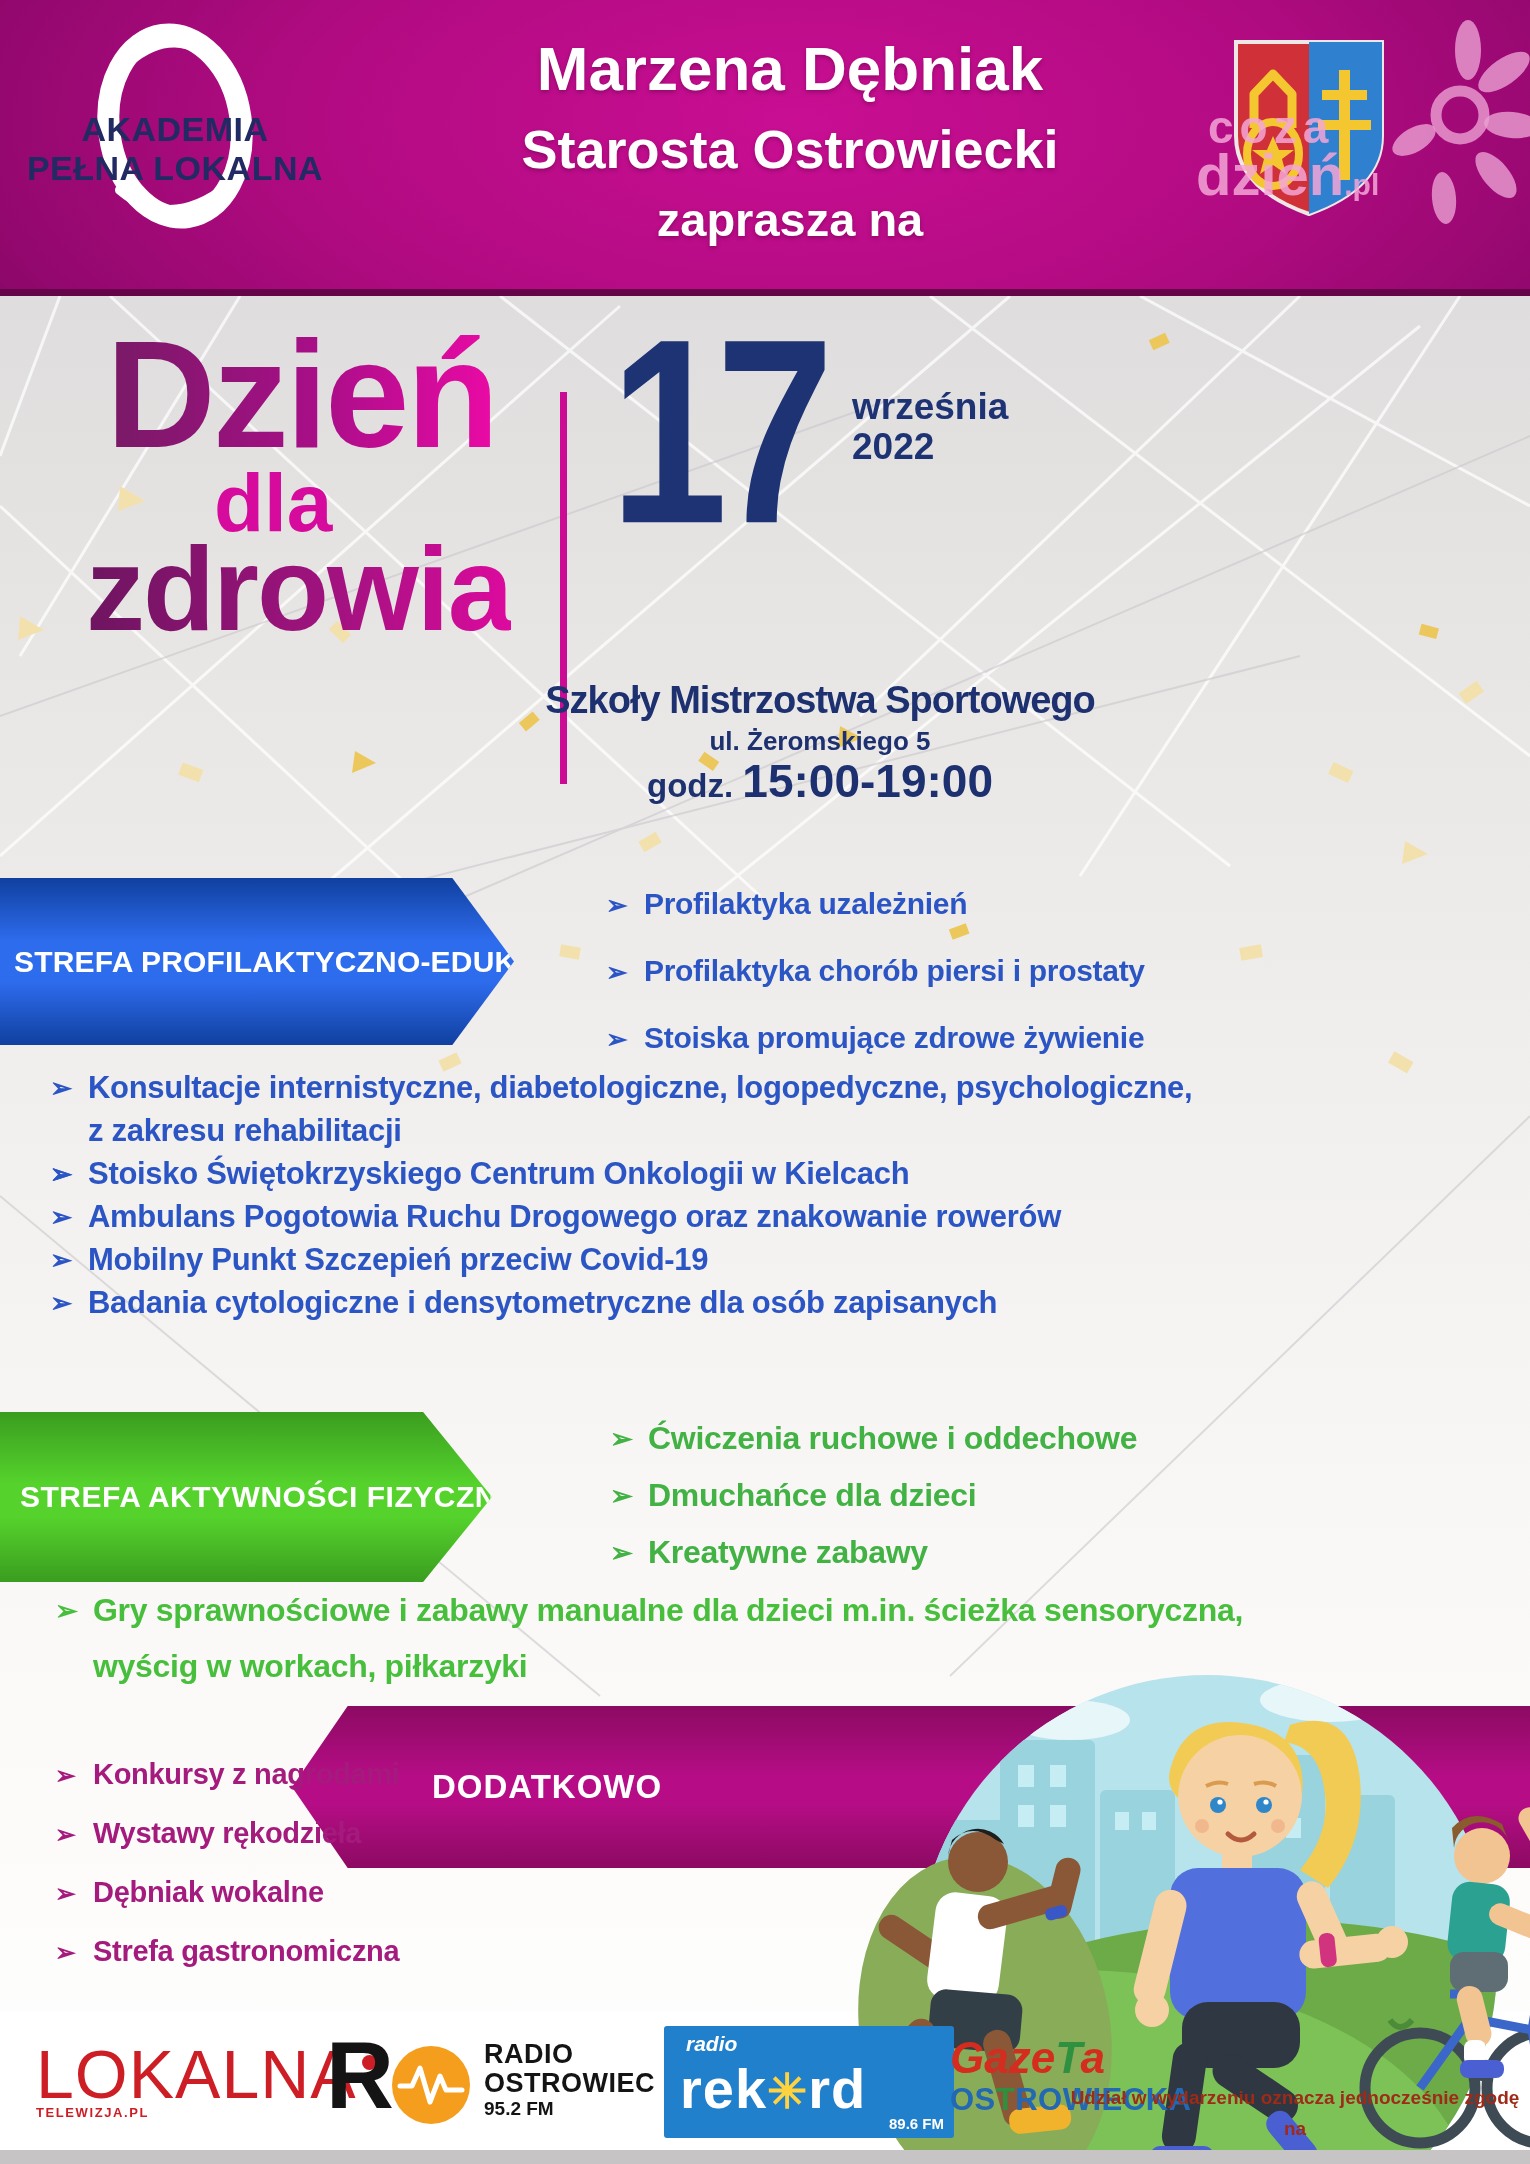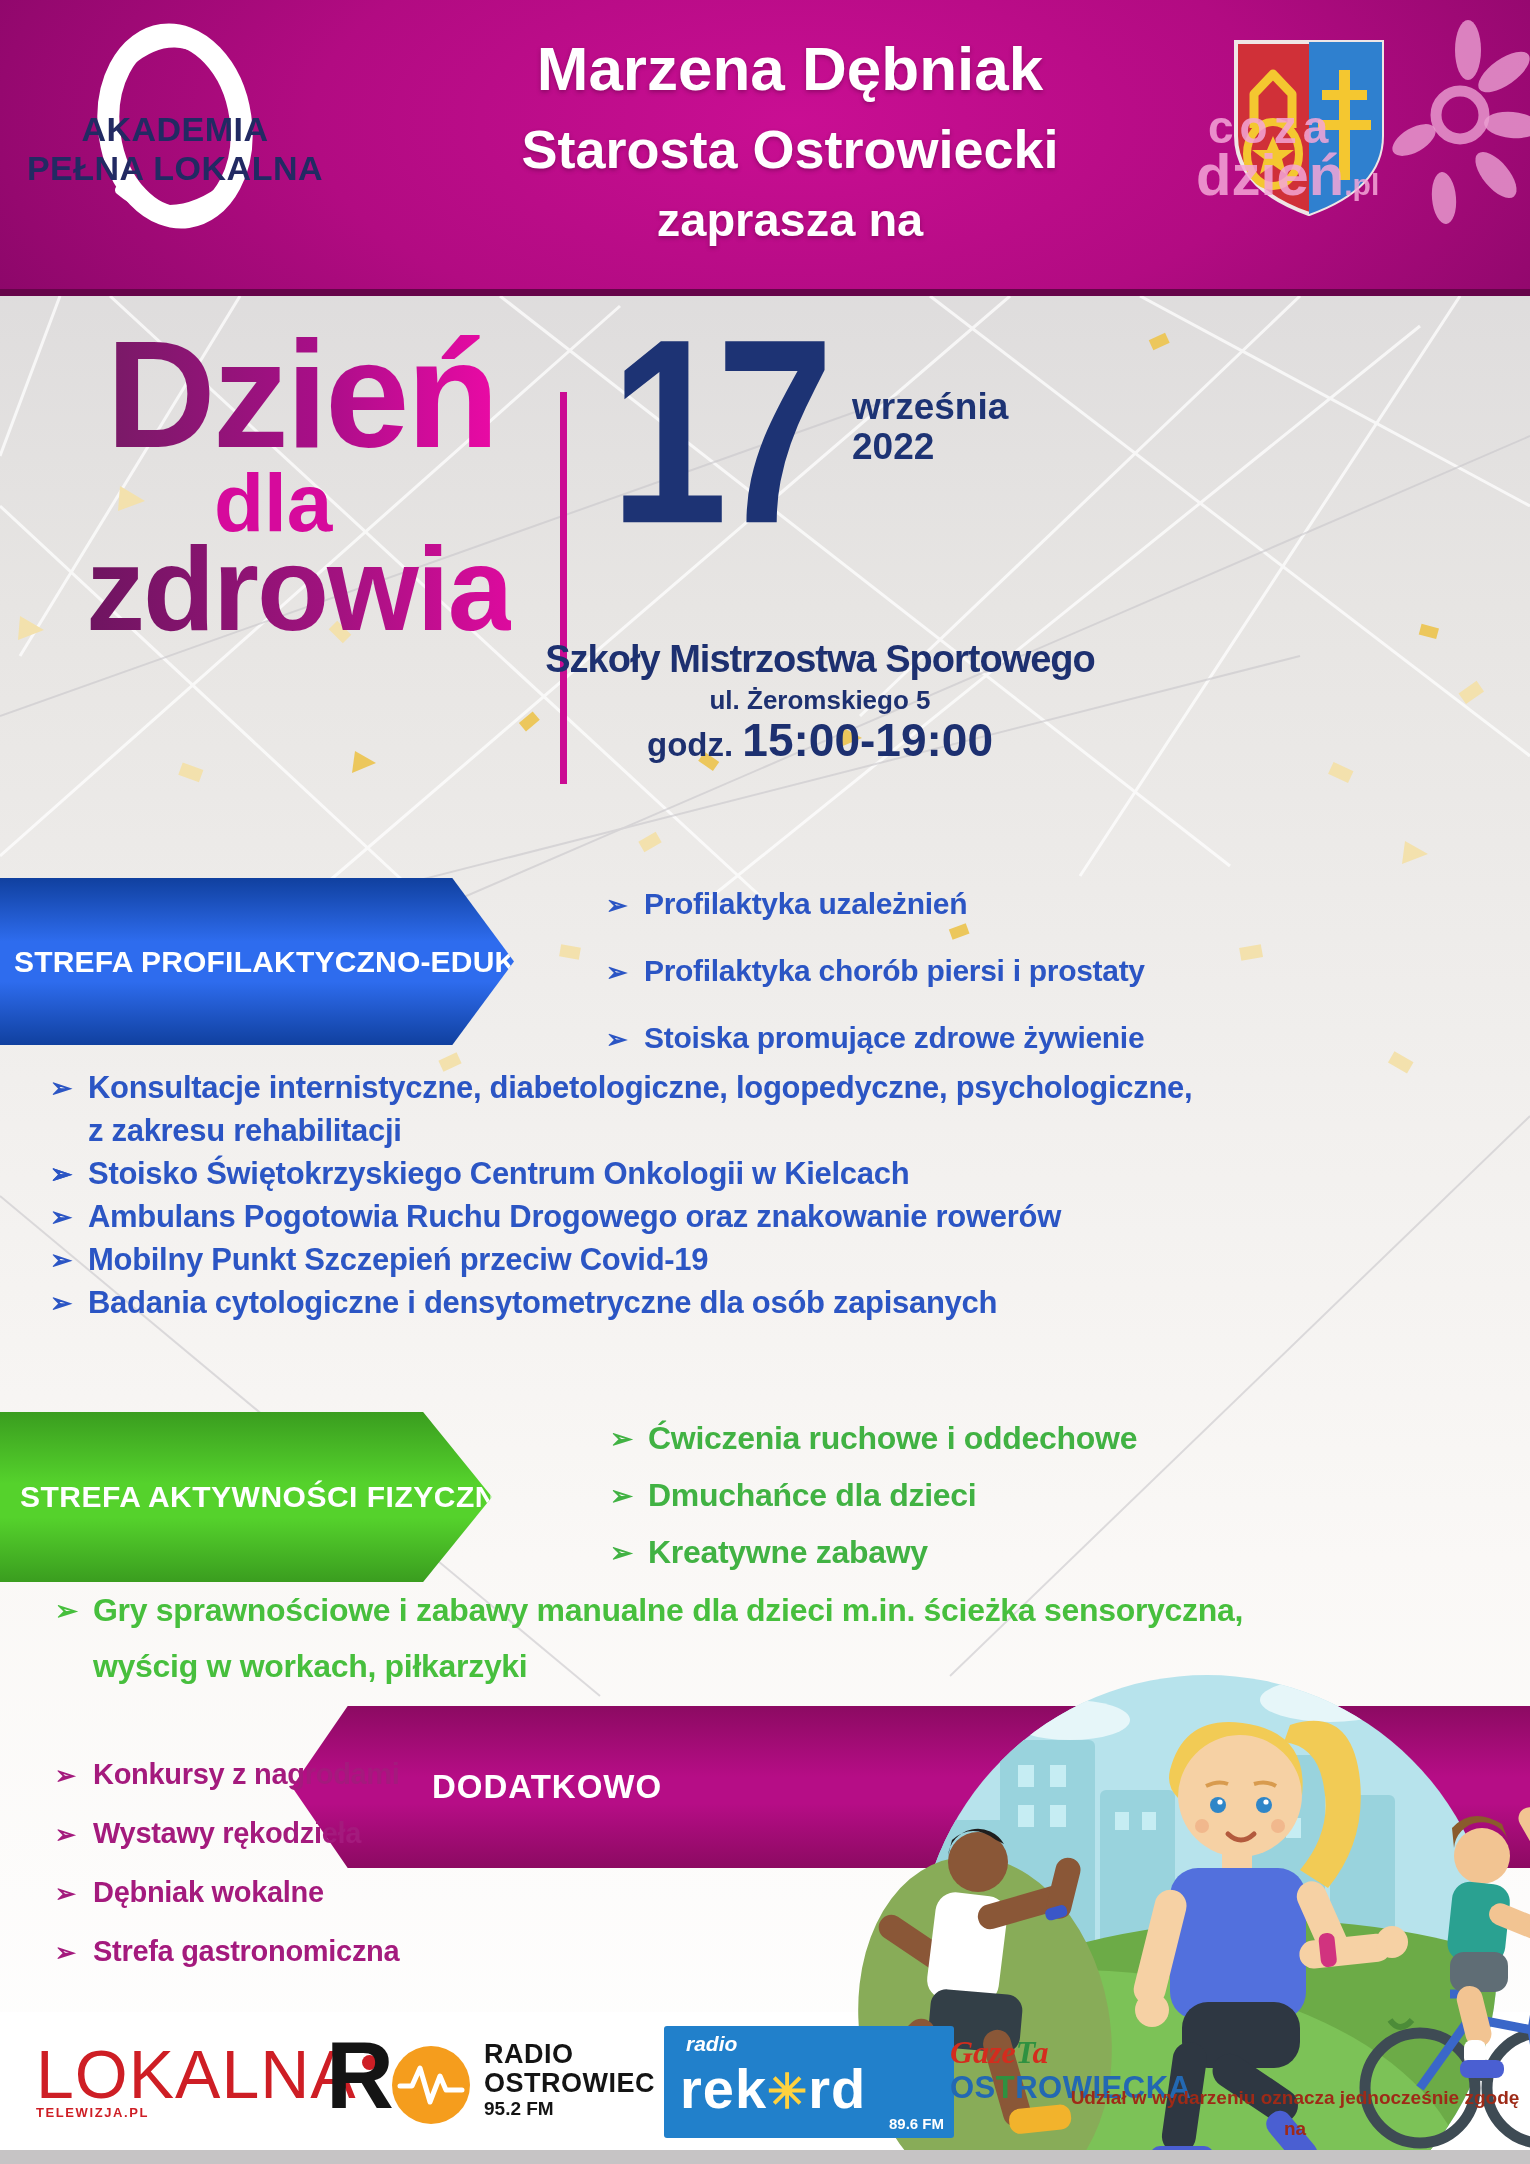--- a/index.html
+++ b/index.html
@@ -45,21 +45,21 @@
   }
   .vline { left:560px; top:392px; width:7px; height:392px; background:#cb0b93; z-index:1; }
 
   .day { left:610px; top:300px; font-size:258px; font-weight:bold; color:#1d3374;
     letter-spacing:-14px; line-height:1; transform:scale(.82,1.02); transform-origin:left top; z-index:2; }
   .mon  { left:852px; top:386px; font-size:37px; font-weight:bold; color:#1d3374; z-index:2; }
   .year { left:852px; top:426px; font-size:37px; font-weight:bold; color:#1d3374; z-index:2; }
 
   .venue { left:540px; top:634px; width:560px; text-align:center; color:#1d3070; font-weight:bold; z-index:2; }
   .venue .v1 { font-size:45px; line-height:54px; }
-  .venue .v2 { font-size:38px; line-height:50px; letter-spacing:-1px; white-space:nowrap; }
+  .venue .v2 { font-size:38px; line-height:50px; letter-spacing:-1px; white-space:nowrap;margin-top:41px; }
   .venue .v3 { font-size:26px; line-height:32px; }
   .venue .v4 { font-size:33px; line-height:48px; }
   .venue .v4 .big { font-size:46px; }
 
   
   .ban { display:flex; align-items:center; color:#ffffff; font-weight:bold; z-index:2; }
   .ban span { white-space:nowrap; }
   .ban-blue { left:0; top:878px; width:514px; height:167px;
     background:linear-gradient(180deg,#10409f 0%,#2e6cee 38%,#2e6cee 62%,#10409f 100%);
     clip-path:polygon(0 0, 88% 0, 100% 50%, 88% 100%, 0 100%); }
@@ -106,21 +106,21 @@
   .rlogo-circle { left:392px; top:2046px; width:78px; height:78px; border-radius:50%; background:#f59d1d; }
   .rlogo-txt { left:484px; top:2040px; color:#141414; font-weight:bold; }
   .rlogo-txt .r1, .rlogo-txt .r2 { font-size:27px; line-height:29px; letter-spacing:.5px; }
   .rlogo-txt .r3 { font-size:19px; line-height:22px; }
   .rekord { left:664px; top:2026px; width:290px; height:112px; background:#2180cb; border-radius:3px; color:#fff; }
   .rk-radio { position:absolute; left:22px; top:6px; font-size:21px; font-weight:bold; font-style:italic; }
   .rk-main { position:absolute; left:16px; top:30px; font-size:56px; font-weight:bold; letter-spacing:1px; }
   .rk-sun { color:#ffd23f; font-size:48px; }
   .rk-freq { position:absolute; right:10px; bottom:6px; font-size:15px; font-weight:bold; }
   .gazeta { left:950px; top:2036px; line-height:1; }
-  .gz1 { font-size:32px; font-weight:bold; font-style:italic; color:#d42c1e;font-family:Liberation Serif, serif; }
+  .gz1 { font-size:44px; font-weight:bold; font-style:italic; color:#d42c1e; }
   .gz1 .gT { color:#2f9140; }
   .gz2 { font-size:31px; font-weight:bold; color:#2368b2; letter-spacing:.5px; margin-top:4px; }
   .gz2 .gT { color:#2f9140; }
   .disclaimer { left:1060px; top:2082px; width:470px; text-align:center; color:#9e2a17;
     font-size:19px; font-weight:bold; line-height:31px; z-index:5; }
   .bottom-bar { left:0; top:2150px; width:1530px; height:14px; background:#c6c4c5; z-index:6; }
 </style>
 </head>
 <body>
 

